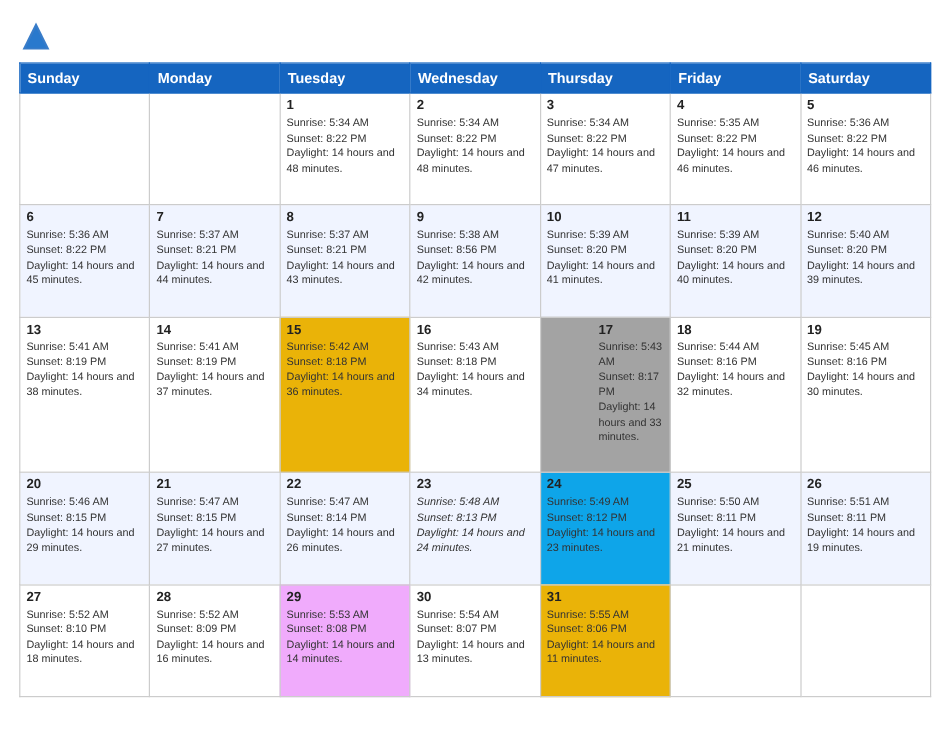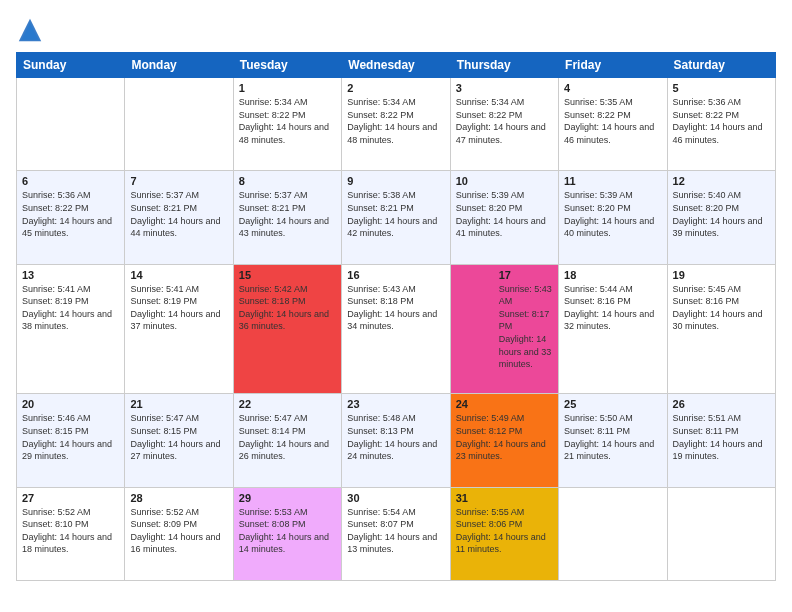--- a/index.html
+++ b/index.html
@@ -179,21 +179,21 @@
           </td>
           <td style="background: rgb(240, 244, 255);">
             <div class="cell-date">8</div>
             <div class="cell-info" style="white-space: pre-line;">Sunrise: 5:37 AM
 Sunset: 8:21 PM
 Daylight: 14 hours and 43 minutes.</div>
           </td>
           <td style="background: rgb(240, 244, 255);">
             <div class="cell-date">9</div>
             <div class="cell-info" style="white-space: pre-line;">Sunrise: 5:38 AM
-Sunset: 8:21 PM
+Sunset: 8:56 PM
 Daylight: 14 hours and 42 minutes.</div>
           </td>
           <td style="background: rgb(240, 244, 255);">
             <div class="cell-date">10</div>
             <div class="cell-info" style="white-space: pre-line;">Sunrise: 5:39 AM
 Sunset: 8:20 PM
 Daylight: 14 hours and 41 minutes.</div>
           </td>
           <td style="background: rgb(240, 244, 255);">
             <div class="cell-date">11</div>
@@ -214,33 +214,33 @@
             <div class="cell-info" style="white-space: pre-line;">Sunrise: 5:41 AM
 Sunset: 8:19 PM
 Daylight: 14 hours and 38 minutes.</div>
           </td>
           <td style="background: rgb(255, 255, 255);">
             <div class="cell-date">14</div>
             <div class="cell-info" style="white-space: pre-line;">Sunrise: 5:41 AM
 Sunset: 8:19 PM
 Daylight: 14 hours and 37 minutes.</div>
           </td>
-          <td style="background: #ef4444;">
+          <td style="background: #eab308;">
             <div class="cell-date">15</div>
             <div class="cell-info" style="white-space: pre-line;">Sunrise: 5:42 AM
 Sunset: 8:18 PM
 Daylight: 14 hours and 36 minutes.</div>
           </td>
           <td style="background: rgb(255, 255, 255);">
             <div class="cell-date">16</div>
             <div class="cell-info" style="white-space: pre-line;">Sunrise: 5:43 AM
 Sunset: 8:18 PM
 Daylight: 14 hours and 34 minutes.</div>
           </td>
-          <td style="background: #ec4899; padding-left: 48px;">
+          <td style="background: #a3a3a3; padding-left: 48px;">
             <div class="cell-date">17</div>
             <div class="cell-info" style="white-space: pre-line;">Sunrise: 5:43 AM
 Sunset: 8:17 PM
 Daylight: 14 hours and 33 minutes.</div>
           </td>
           <td style="background: rgb(255, 255, 255); margin-top: 30px;">
             <div class="cell-date">18</div>
             <div class="cell-info" style="white-space: pre-line;">Sunrise: 5:44 AM
 Sunset: 8:16 PM
 Daylight: 14 hours and 32 minutes.</div>
@@ -266,25 +266,25 @@
 Daylight: 14 hours and 27 minutes.</div>
           </td>
           <td style="background: rgb(240, 244, 255);">
             <div class="cell-date">22</div>
             <div class="cell-info" style="white-space: pre-line;">Sunrise: 5:47 AM
 Sunset: 8:14 PM
 Daylight: 14 hours and 26 minutes.</div>
           </td>
           <td style="background: rgb(240, 244, 255);">
             <div class="cell-date">23</div>
-            <div class="cell-info" style="white-space: pre-line;">Sunrise: 5:48 AM
+            <div class="cell-info" style="white-space: pre-line; font-style: italic;">Sunrise: 5:48 AM
 Sunset: 8:13 PM
 Daylight: 14 hours and 24 minutes.</div>
           </td>
-          <td style="background: #f97316;">
+          <td style="background: #0ea5e9;">
             <div class="cell-date">24</div>
             <div class="cell-info" style="white-space: pre-line;">Sunrise: 5:49 AM
 Sunset: 8:12 PM
 Daylight: 14 hours and 23 minutes.</div>
           </td>
           <td style="background: rgb(240, 244, 255);">
             <div class="cell-date">25</div>
             <div class="cell-info" style="white-space: pre-line;">Sunrise: 5:50 AM
 Sunset: 8:11 PM
 Daylight: 14 hours and 21 minutes.</div>

